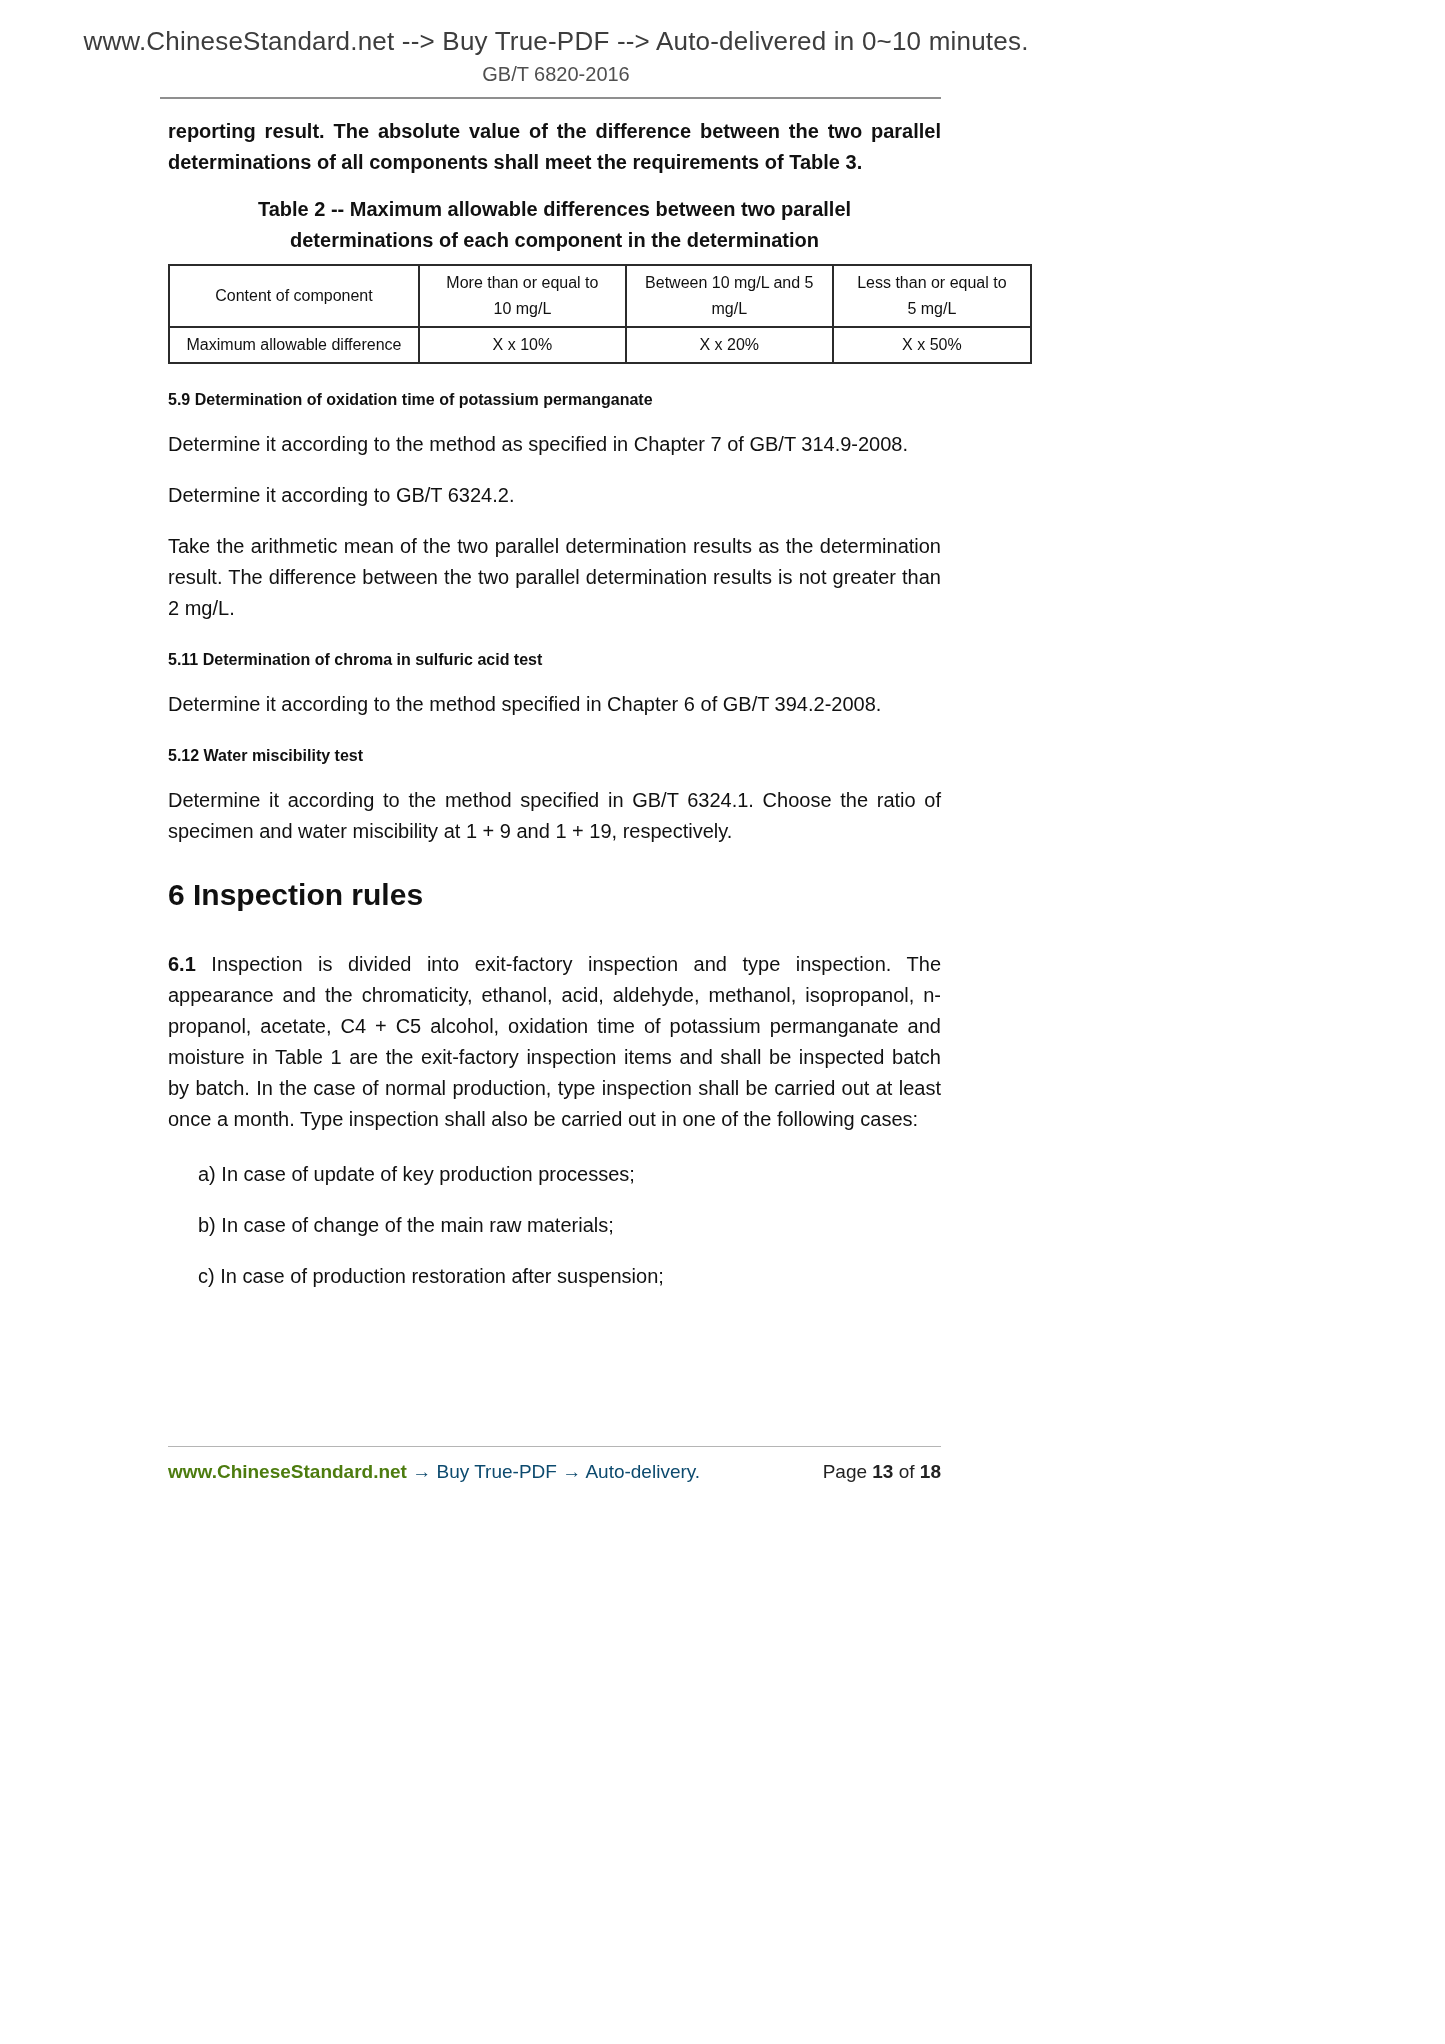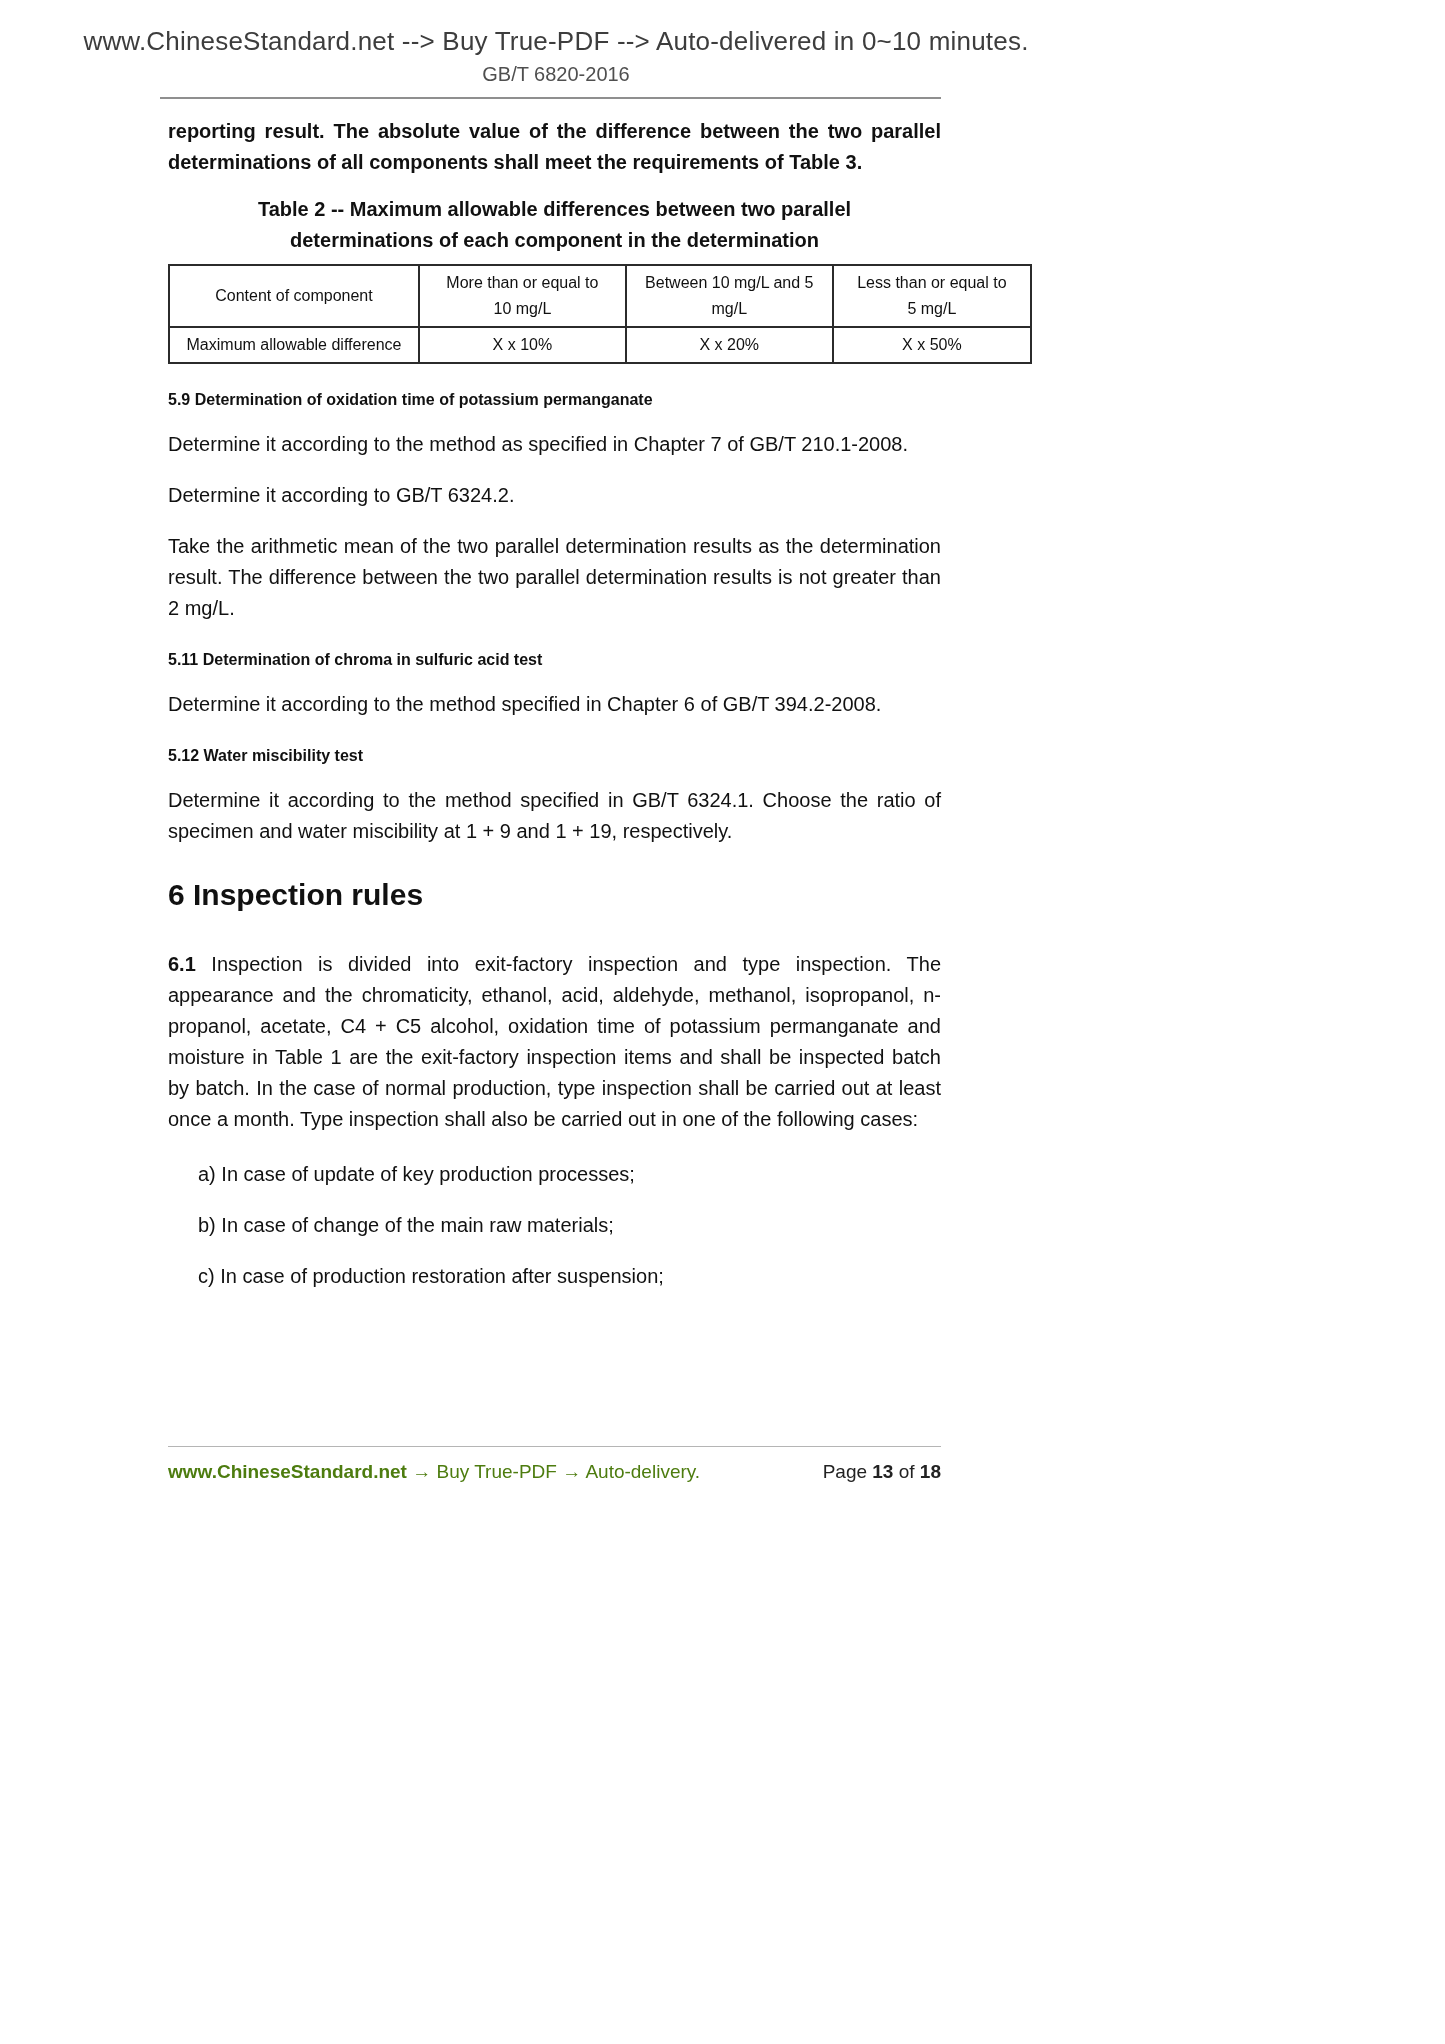--- a/index.html
+++ b/index.html
@@ -113,21 +113,21 @@
     align-items: baseline;
     font-size: 19px;
     color: #222222;
   }
   .site-link {
     color: #4d7c0f;
     text-decoration: none;
     cursor: pointer;
     font-weight: bold;
   }
-  .footer-left span { color: #4d7c0f; }
+  .footer-left span { color: #0c4a6e; }
   .page-indicator b { font-weight: bold; }
 </style>
 </head>
 <body>
 
 <div class="page">
 
   <div class="page-header">
     <div class="promo-line">www.ChineseStandard.net --&gt; Buy True-PDF --&gt; Auto-delivered in 0~10 minutes.</div>
     <div class="doc-code">GB/T 6820-2016</div>
@@ -163,21 +163,21 @@
         <tr>
           <td class="c1 row-label">Maximum allowable difference</td>
           <td class="c2">X x 10%</td>
           <td class="c3">X x 20%</td>
           <td class="c4">X x 50%</td>
         </tr>
       </tbody>
     </table>
 
     <h3 class="sub-heading">5.9 Determination of oxidation time of potassium permanganate</h3>
-    <p class="para">Determine it according to the method as specified in Chapter 7 of GB/T 210.1-2008.</p>
+    <p class="para">Determine it according to the method as specified in Chapter 7 of GB/T 314.9-2008.</p>
 
     <p class="para">Determine it according to GB/T 6324.2.</p>
     <p class="para">Take the arithmetic mean of the two parallel determination results as the determination result. The difference between the two parallel determination results is not greater than 2 mg/L.</p>
 
     <h3 class="sub-heading">5.11 Determination of chroma in sulfuric acid test</h3>
     <p class="para">Determine it according to the method specified in Chapter 6 of GB/T 394.2-2008.</p>
 
     <h3 class="sub-heading">5.12 Water miscibility test</h3>
     <p class="para">Determine it according to the method specified in GB/T 6324.1. Choose the ratio of specimen and water miscibility at 1 + 9 and 1 + 19, respectively.</p>
 

